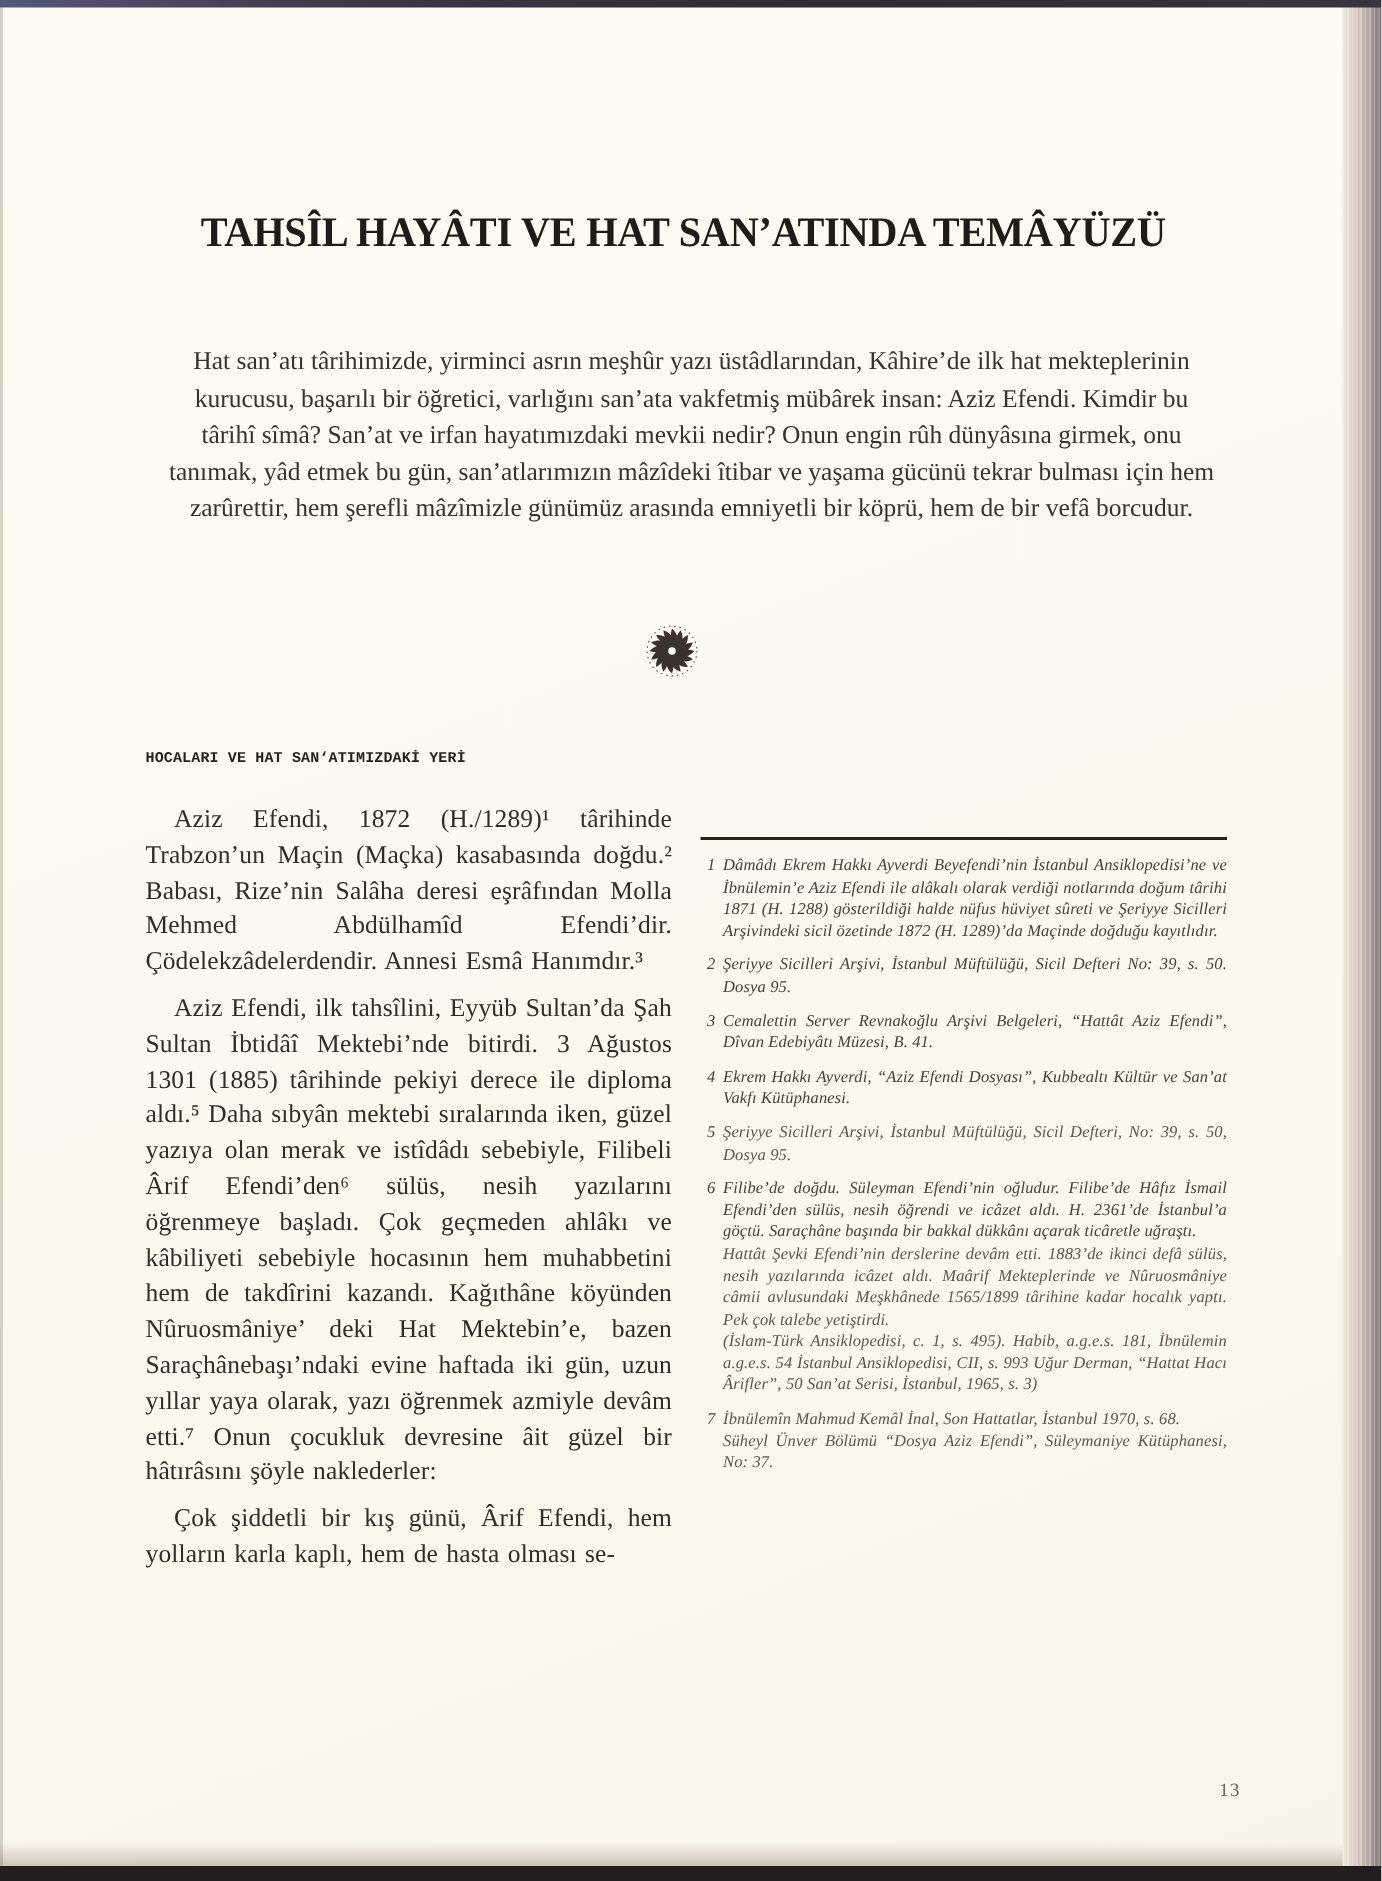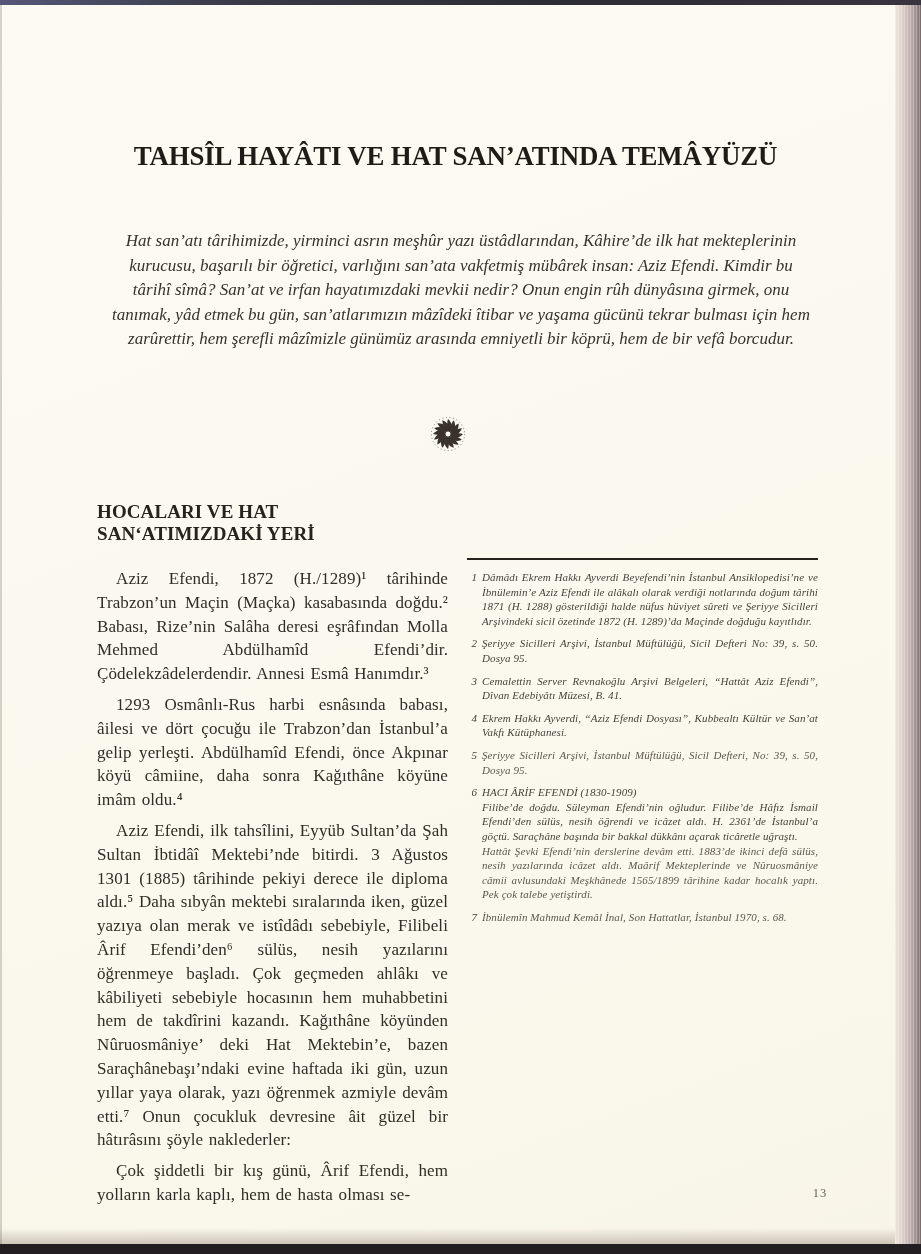--- a/index.html
+++ b/index.html
@@ -18,27 +18,27 @@
     background:linear-gradient(to right,#efe7dc 0%,#dccdc8 30%,#bcacaa 62%,#978889 85%,#756869 100%);}
   .page-edges:before{content:"";position:absolute;inset:0;
     background:repeating-linear-gradient(to right,rgba(255,255,255,0.25) 0 1px,rgba(0,0,0,0) 1px 3px);}
   .left-edge-line{position:absolute;top:5px;bottom:10px;left:0;width:2px;background:rgba(140,135,120,0.35);}
 
   
   .title{position:absolute;top:121px;left:0;right:10px;text-align:center;
     font-weight:bold;font-size:28px;color:#1f1b16;letter-spacing:-0.2px;
     transform:scaleX(0.96);}
   .intro{position:absolute;top:229px;left:110px;width:702px;text-align:center;
-    font-style:italic;font-size:17px;line-height:24.5px;color:#37322b;}
+    font-size:17px;line-height:24.5px;color:#37322b;}
   .ornament{position:absolute;top:416px;left:0;right:25px;display:flex;justify-content:center;}
 
   .columns{position:absolute;top:499px;left:97px;width:721px;display:flex;gap:19px;align-items:flex-start;}
   .col{width:351px;}
-  .section-heading{font-family:Liberation Serif, serif;font-weight:bold;
-    font-size:19px;letter-spacing:0.1px;color:#26221d;margin:2px 0 22px 0;}
+  .section-heading{font-family:Liberation Mono, monospace;font-weight:bold;
+    font-size:10px;letter-spacing:0.1px;color:#26221d;margin:2px 0 22px 0;}
   .body-text p{margin:0 0 7px 0;font-size:17px;line-height:23.8px;text-align:justify;
     text-indent:19px;word-spacing:1.2px;letter-spacing:0.1px;color:#312c25;}
   .col-right{padding-top:47px;}
   .col-right p.cont{text-indent:0;}
   .fn-rule{border:none;border-top:2px solid #26221c;margin:12px 0 10px 0;}
   .fn{display:flex;gap:5px;font-size:11px;line-height:14.6px;font-style:italic;
     color:#47413a;margin-bottom:8px;text-align:justify;letter-spacing:0.1px;}
   .fn-num{flex:0 0 10px;text-align:right;}
   .fn-body{flex:1;}
   .fn-body .fn-line{margin:0;}
@@ -83,21 +83,20 @@
       <circle r="3" fill="#fbf9ee" stroke="#3a332b" stroke-width="0.9"></circle>
       <circle r="16.6" fill="none" stroke="#4a4239" stroke-width="0.7" stroke-dasharray="1 2.6"></circle>
     </svg>
   </div>
 
   <div class="columns">
 
     <div class="col col-left body-text">
       <h2 class="section-heading">HOCALARI VE HAT SAN‘ATIMIZDAKİ YERİ</h2>
       <p>Aziz Efendi, 1872 (H./1289)¹ târihinde Trabzon’un Maçin (Maçka) kasabasında doğdu.² Babası, Rize’nin Salâha deresi eşrâfından Molla Mehmed Abdülhamîd Efendi’dir. Çödelekzâdelerdendir. Annesi Esmâ Hanımdır.³</p>
-      <p>1293 Osmânlı-Rus harbi esnâsında babası, âilesi ve dört çocuğu ile Trabzon’dan İstanbul’a gelip yerleşti. Abdülhamîd Efendi, önce Akpınar köyü câmiine, daha sonra Kağıthâne köyüne imâm oldu.⁴</p>
       <p>Aziz Efendi, ilk tahsîlini, Eyyüb Sultan’da Şah Sultan İbtidâî Mektebi’nde bitirdi. 3 Ağustos 1301 (1885) târihinde pekiyi derece ile diploma aldı.⁵ Daha sıbyân mektebi sıralarında iken, güzel yazıya olan merak ve istîdâdı sebebiyle, Filibeli Ârif Efendi’den⁶ sülüs, nesih yazılarını öğrenmeye başladı. Çok geçmeden ahlâkı ve kâbiliyeti sebebiyle hocasının hem muhabbetini hem de takdîrini kazandı. Kağıthâne köyünden Nûruosmâniye’ deki Hat Mektebin’e, bazen Saraçhânebaşı’ndaki evine haftada iki gün, uzun yıllar yaya olarak, yazı öğrenmek azmiyle devâm etti.⁷ Onun çocukluk devresine âit güzel bir hâtırâsını şöyle naklederler:</p>
       <p>Çok şiddetli bir kış günü, Ârif Efendi, hem yolların karla kaplı, hem de hasta olması se-</p>
     </div>
 
     <div class="col col-right body-text">
 
       <hr class="fn-rule">
 
       <div class="fn">
         <span class="fn-num">1</span>
@@ -115,29 +114,30 @@
         <span class="fn-num">4</span>
         <span class="fn-body">Ekrem Hakkı Ayverdi, “Aziz Efendi Dosyası”, Kubbealtı Kültür ve San’at Vakfı Kütüphanesi.</span>
       </div>
       <div class="fn">
         <span class="fn-num">5</span>
         <span class="fn-body fn-light">Şeriyye Sicilleri Arşivi, İstanbul Müftülüğü, Sicil Defteri, No: 39, s. 50, Dosya 95.</span>
       </div>
       <div class="fn">
         <span class="fn-num">6</span>
         <span class="fn-body">
-          <div class="fn-line">HACI ÂRİF EFENDİ (1830-1909)</div>
           <div class="fn-line">Filibe’de doğdu. Süleyman Efendi’nin oğludur. Filibe’de Hâfız İsmail Efendi’den sülüs, nesih öğrendi ve icâzet aldı. H. 2361’de İstanbul’a göçtü. Saraçhâne başında bir bakkal dükkânı açarak ticâretle uğraştı.</div>
           <div class="fn-line fn-light">Hattât Şevki Efendi’nin derslerine devâm etti. 1883’de ikinci defâ sülüs, nesih yazılarında icâzet aldı. Maârif Mekteplerinde ve Nûruosmâniye câmii avlusundaki Meşkhânede 1565/1899 târihine kadar hocalık yaptı. Pek çok talebe yetiştirdi.</div>
+          <div class="fn-line fn-light">(İslam-Türk Ansiklopedisi, c. 1, s. 495). Habib, a.g.e.s. 181, İbnülemin a.g.e.s. 54 İstanbul Ansiklopedisi, CII, s. 993 Uğur Derman, “Hattat Hacı Ârifler”, 50 San’at Serisi, İstanbul, 1965, s. 3)</div>
         </span>
       </div>
       <div class="fn">
         <span class="fn-num">7</span>
         <span class="fn-body fn-light">
           <div class="fn-line">İbnülemîn Mahmud Kemâl İnal, Son Hattatlar, İstanbul 1970, s. 68.</div>
+          <div class="fn-line">Süheyl Ünver Bölümü “Dosya Aziz Efendi”, Süleymaniye Kütüphanesi, No: 37.</div>
         </span>
       </div>
     </div>
   </div>
 
   <div class="page-num">13</div>
 
   <div class="sheet-shadow"></div>
   <div class="page-edges"></div>
   <div class="border-top"></div>

